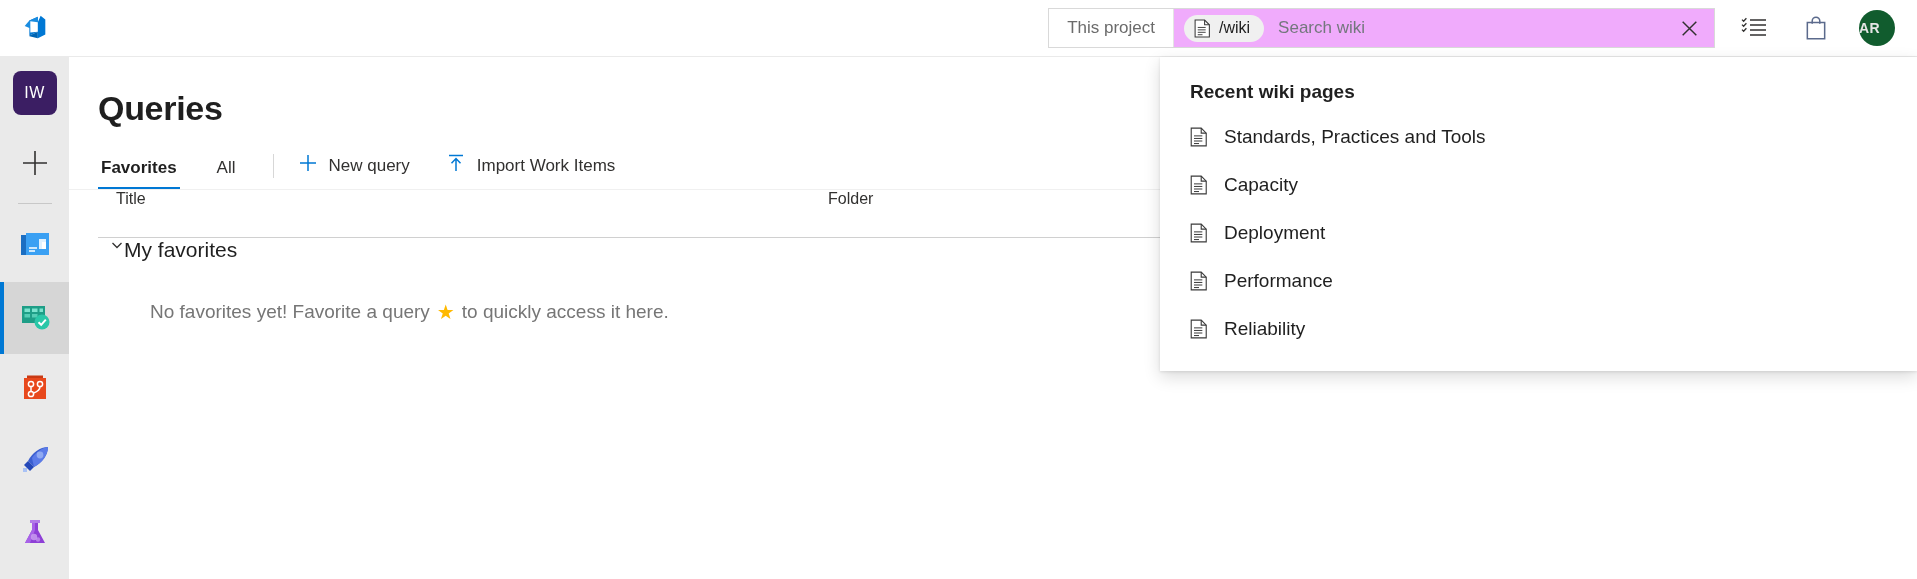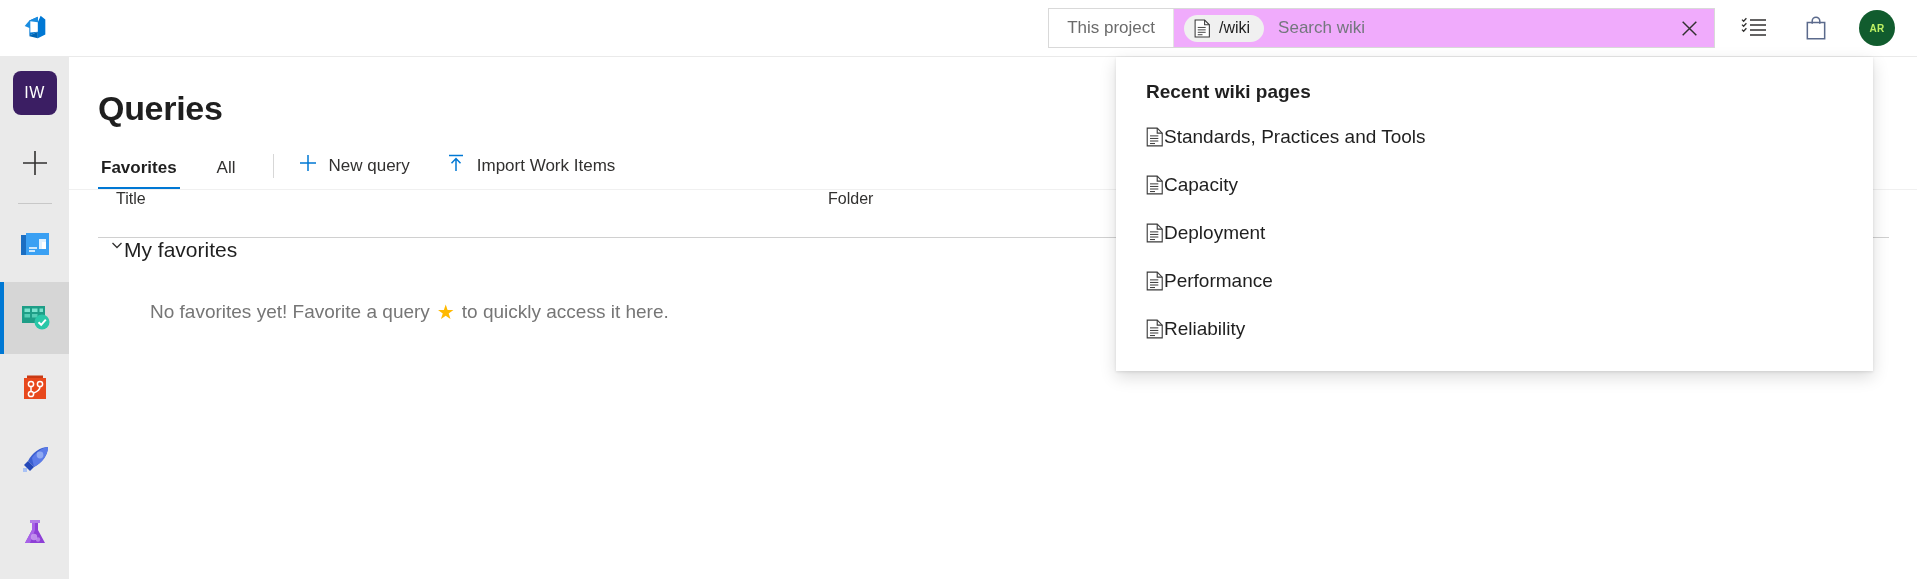--- a/index.html
+++ b/index.html
@@ -77,22 +77,22 @@
   }
 
   .header-icon {
     width: 46px; height: 46px;
     display: flex; align-items: center; justify-content: center;
     cursor: pointer; flex: 0 0 46px;
     margin: 0 8px;
   }
   .avatar {
     width: 36px; height: 36px; border-radius: 50%;
-    display: flex; align-items: center; justify-content: center;
-    color: #bef264; font-size: 10px; font-weight: 600;
+    display: flex; align-items: center; justify-content: flex-start;
+    color: #e5e5e5; font-size: 14px; font-weight: 600;
     letter-spacing: .4px;
     margin-right: 22px; margin-left: 12px;
     cursor: pointer; flex: 0 0 36px;
   }
 
   
   .rail {
     position: absolute; top: 57px; left: 0;
     width: 69px; height: 522px;
     background: #eaeaea;
@@ -181,33 +181,33 @@
   .empty-msg {
     font-size: 19px; color: #767676;
     padding-left: 52px; margin-top: 6px;
     display: flex; align-items: center; gap: 2px;
   }
   .star { color: #ffb900; font-size: 20px; margin: 0 5px; }
 
   
   .dropdown {
     position: absolute;
-    left: 1116px; top: 57px;
+    left: 1160px; top: 57px;
     width: 757px;
     background: #ffffff;
     box-shadow: 0 6px 16px rgba(0,0,0,.14), 0 1px 3px rgba(0,0,0,.10);
     padding: 18px 0 18px 0;
     z-index: 40;
   }
   .dd-title {
     font-size: 19px; font-weight: 700; color: #1f1f1f;
     padding: 6px 0 10px 30px;
   }
   .dd-item {
-    display: flex; align-items: center; 
+    display: flex; align-items: center; gap: 16px;
     height: 48px; padding-left: 30px;
     font-size: 19px; color: #1f1f1f;
     cursor: pointer;
   }
   .doc-ico { flex: 0 0 18px; display: flex; align-items: center; }
 </style>
 </head>
 <body>
 
 <div class="app">

